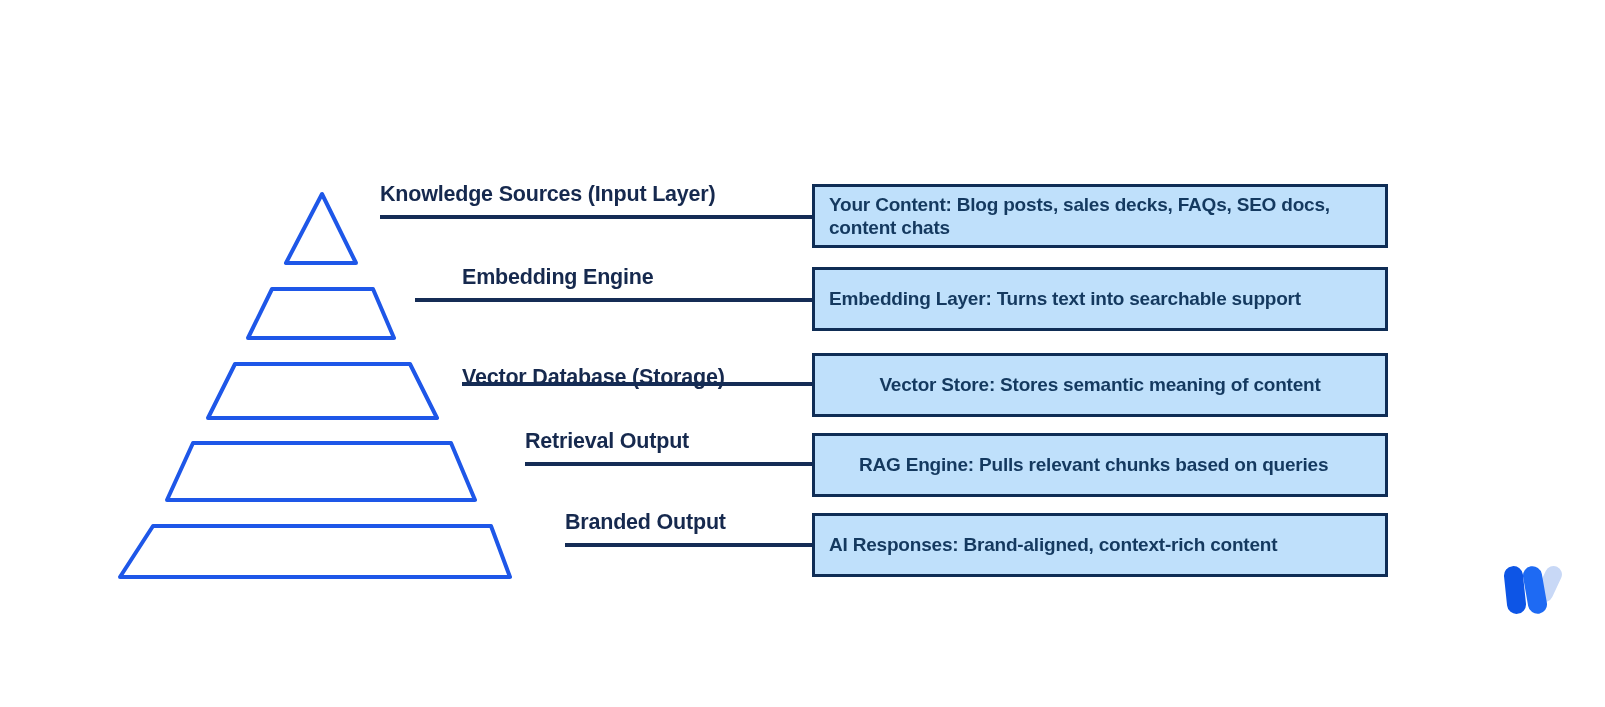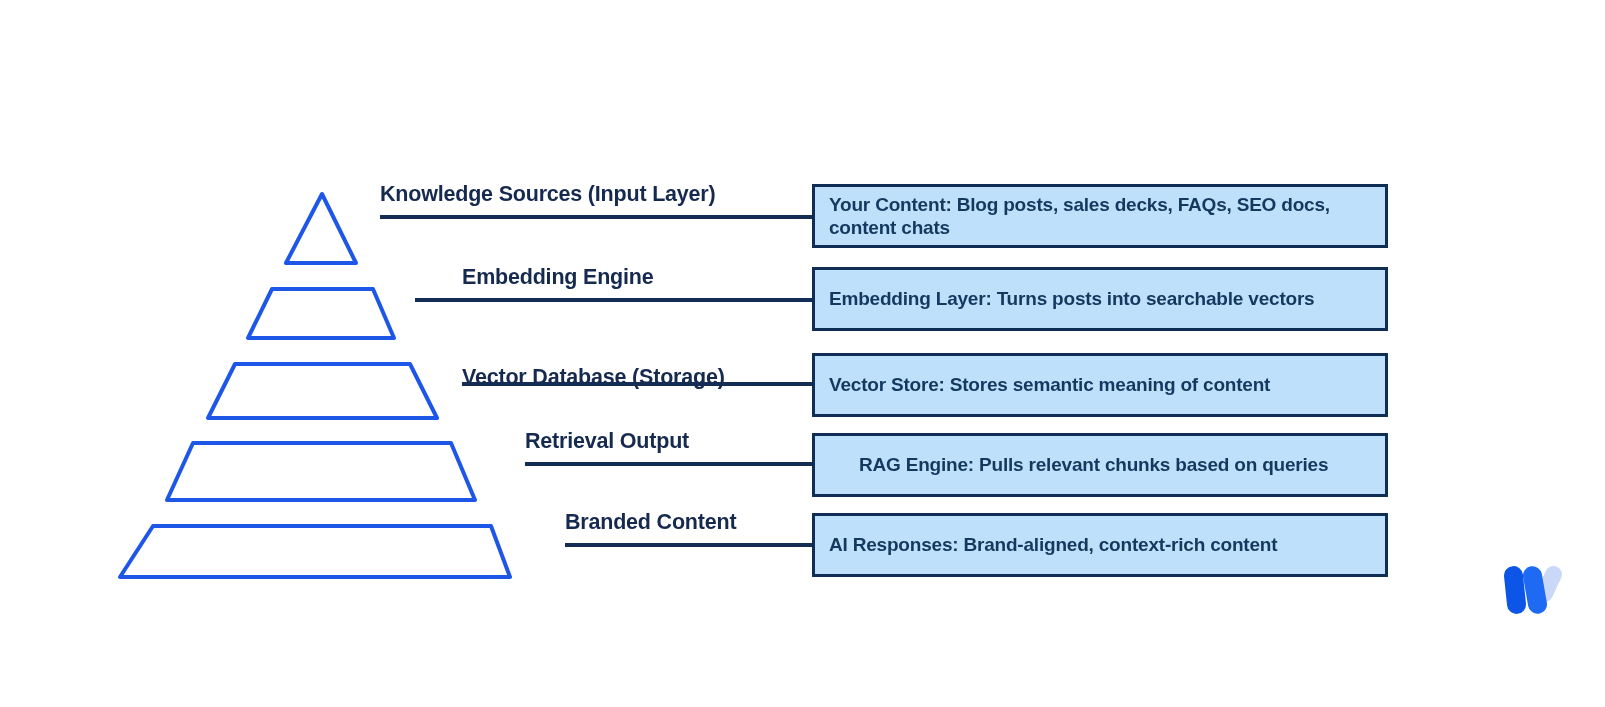--- a/index.html
+++ b/index.html
@@ -30,21 +30,21 @@
     background:var(--box_fill,#BFE0FB);
     border:3px solid var(--box_border,#0F2D55);
     display:flex;align-items:center;
     padding:0 14px;
     font-size:19px;font-weight:bold;line-height:1.22;color:var(--box_text,#14395F);
     letter-spacing:-0.2px;
   }
   
   .r1 .level-label{left:380px;top:182px;} .r1 .connector{left:380px;top:215px;width:434px;} .r1 .desc-box{top:184px;}
   .r2 .level-label{left:415px;top:265px;margin-left:47px;} .r2 .connector{left:415px;top:298px;width:399px;} .r2 .desc-box{top:267px;}
-  .r3 .level-label{left:462px;top:349px;margin-top:16px;} .r3 .connector{left:462px;top:382px;width:352px;} .r3 .desc-box{top:353px;}
+  .r3 .level-label{left:462px;top:349px;margin-top:16px;} .r3 .connector{left:462px;top:382px;width:352px;} .r3 .desc-box{top:353px;justify-content:center;}
   .r4 .level-label{left:525px;top:429px;} .r4 .connector{left:525px;top:462px;width:289px;} .r4 .desc-box{top:433px;padding-left:44px;}
   .r5 .level-label{left:565px;top:510px;} .r5 .connector{left:565px;top:543px;width:249px;} .r5 .desc-box{top:513px;}
   .logo-svg{position:absolute;left:1492px;top:550px;}
   .logo-left{fill:var(--logo_left,#0D55E6);}
   .logo-mid{fill:var(--logo_mid,#1E6AF3);}
   .logo-right{fill:var(--logo_right,#C8D8F6);}
 </style>
 </head>
 <body>
 
@@ -64,42 +64,42 @@
     <div class="connector"></div>
     <div class="desc-box">
       <span>Your Content: Blog posts, sales decks, FAQs, SEO docs, content chats</span>
     </div>
   </div>
 
   <div class="row r2">
     <div class="level-label">Embedding Engine</div>
     <div class="connector"></div>
     <div class="desc-box">
-      <span>Embedding Layer: Turns posts into searchable vectors</span>
+      <span>Embedding Layer: Turns text into searchable support</span>
     </div>
   </div>
 
   <div class="row r3">
     <div class="level-label">Vector Database (Storage)</div>
     <div class="connector"></div>
     <div class="desc-box">
       <span>Vector Store: Stores semantic meaning of content</span>
     </div>
   </div>
 
   <div class="row r4">
     <div class="level-label">Retrieval Output</div>
     <div class="connector"></div>
     <div class="desc-box">
       <span>RAG Engine: Pulls relevant chunks based on queries</span>
     </div>
   </div>
 
   <div class="row r5">
-    <div class="level-label">Branded Content</div>
+    <div class="level-label">Branded Output</div>
     <div class="connector"></div>
     <div class="desc-box">
       <span>AI Responses: Brand-aligned, context-rich content</span>
     </div>
   </div>
 
   <svg class="logo-svg" width="72" height="72" viewBox="0 0 72 72">
     <rect class="logo-right" x="48.5" y="15" width="17" height="38" rx="8.5" transform="rotate(25 57 34)"></rect>
     <rect class="logo-mid" x="33.5" y="16" width="19" height="48" rx="9.5" transform="rotate(-10 43 40)"></rect>
     <rect class="logo-left" x="13.5" y="16" width="19" height="48" rx="9.5" transform="rotate(-6 23 40)"></rect>

